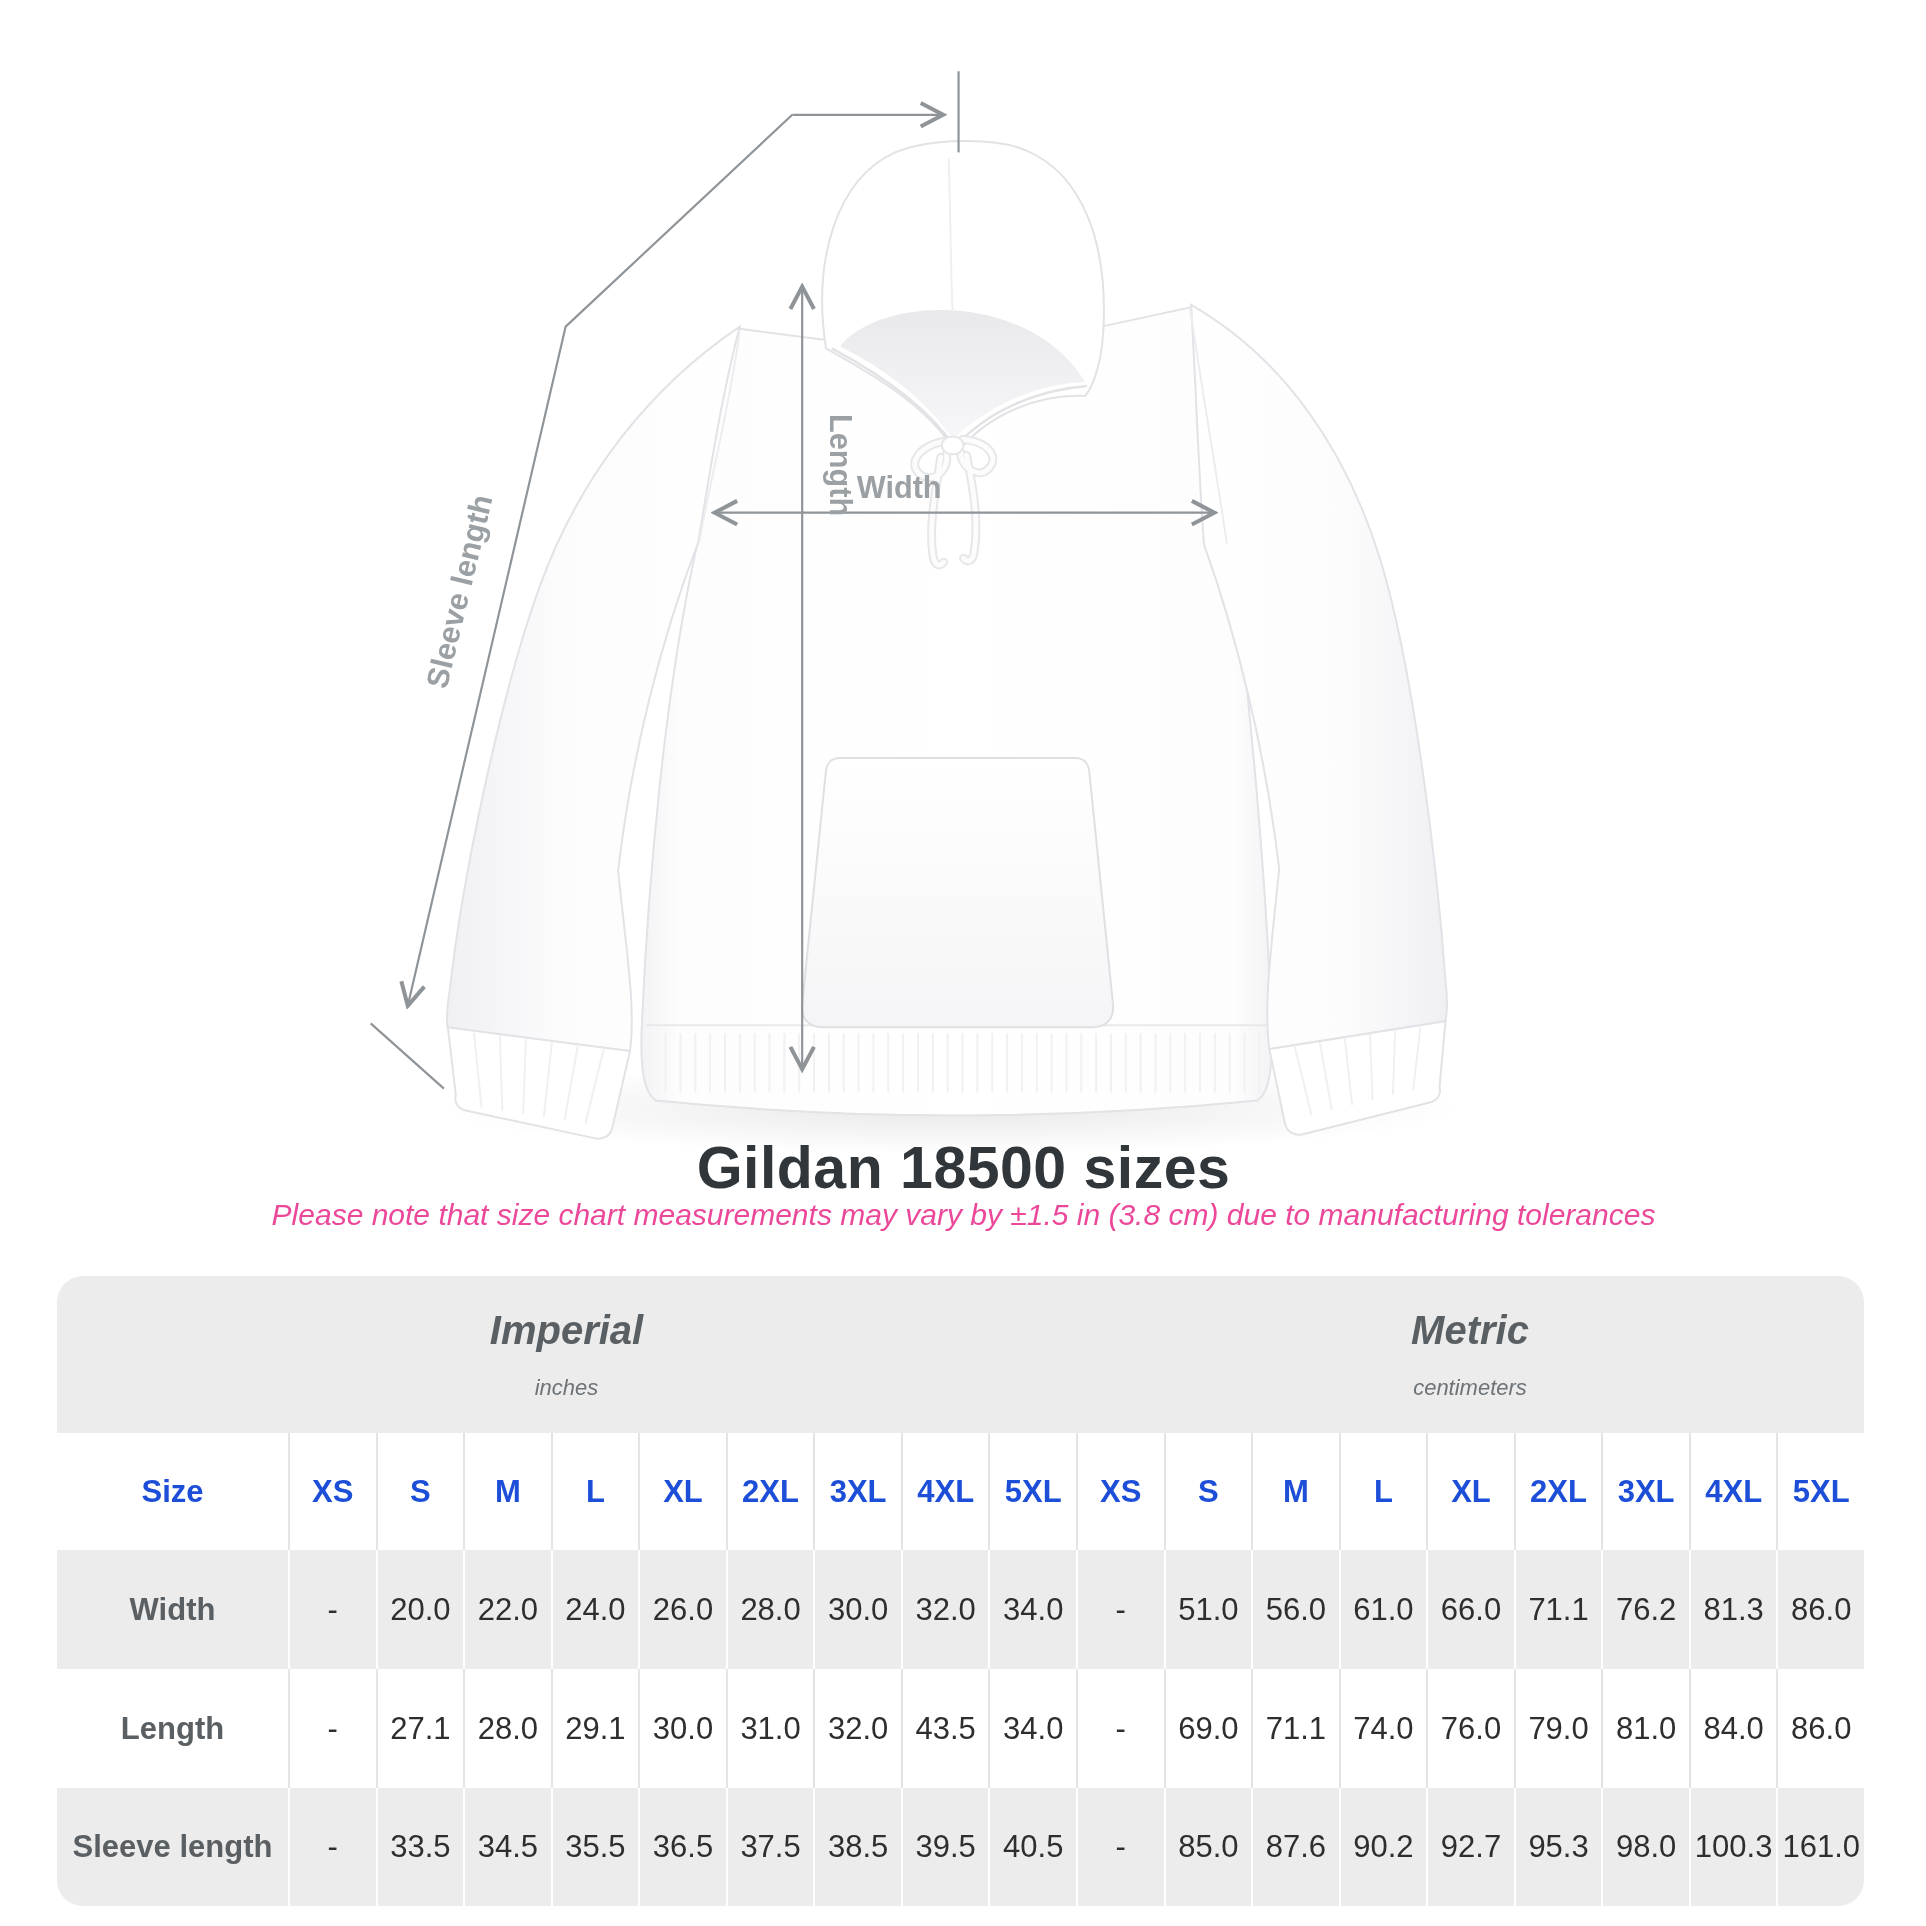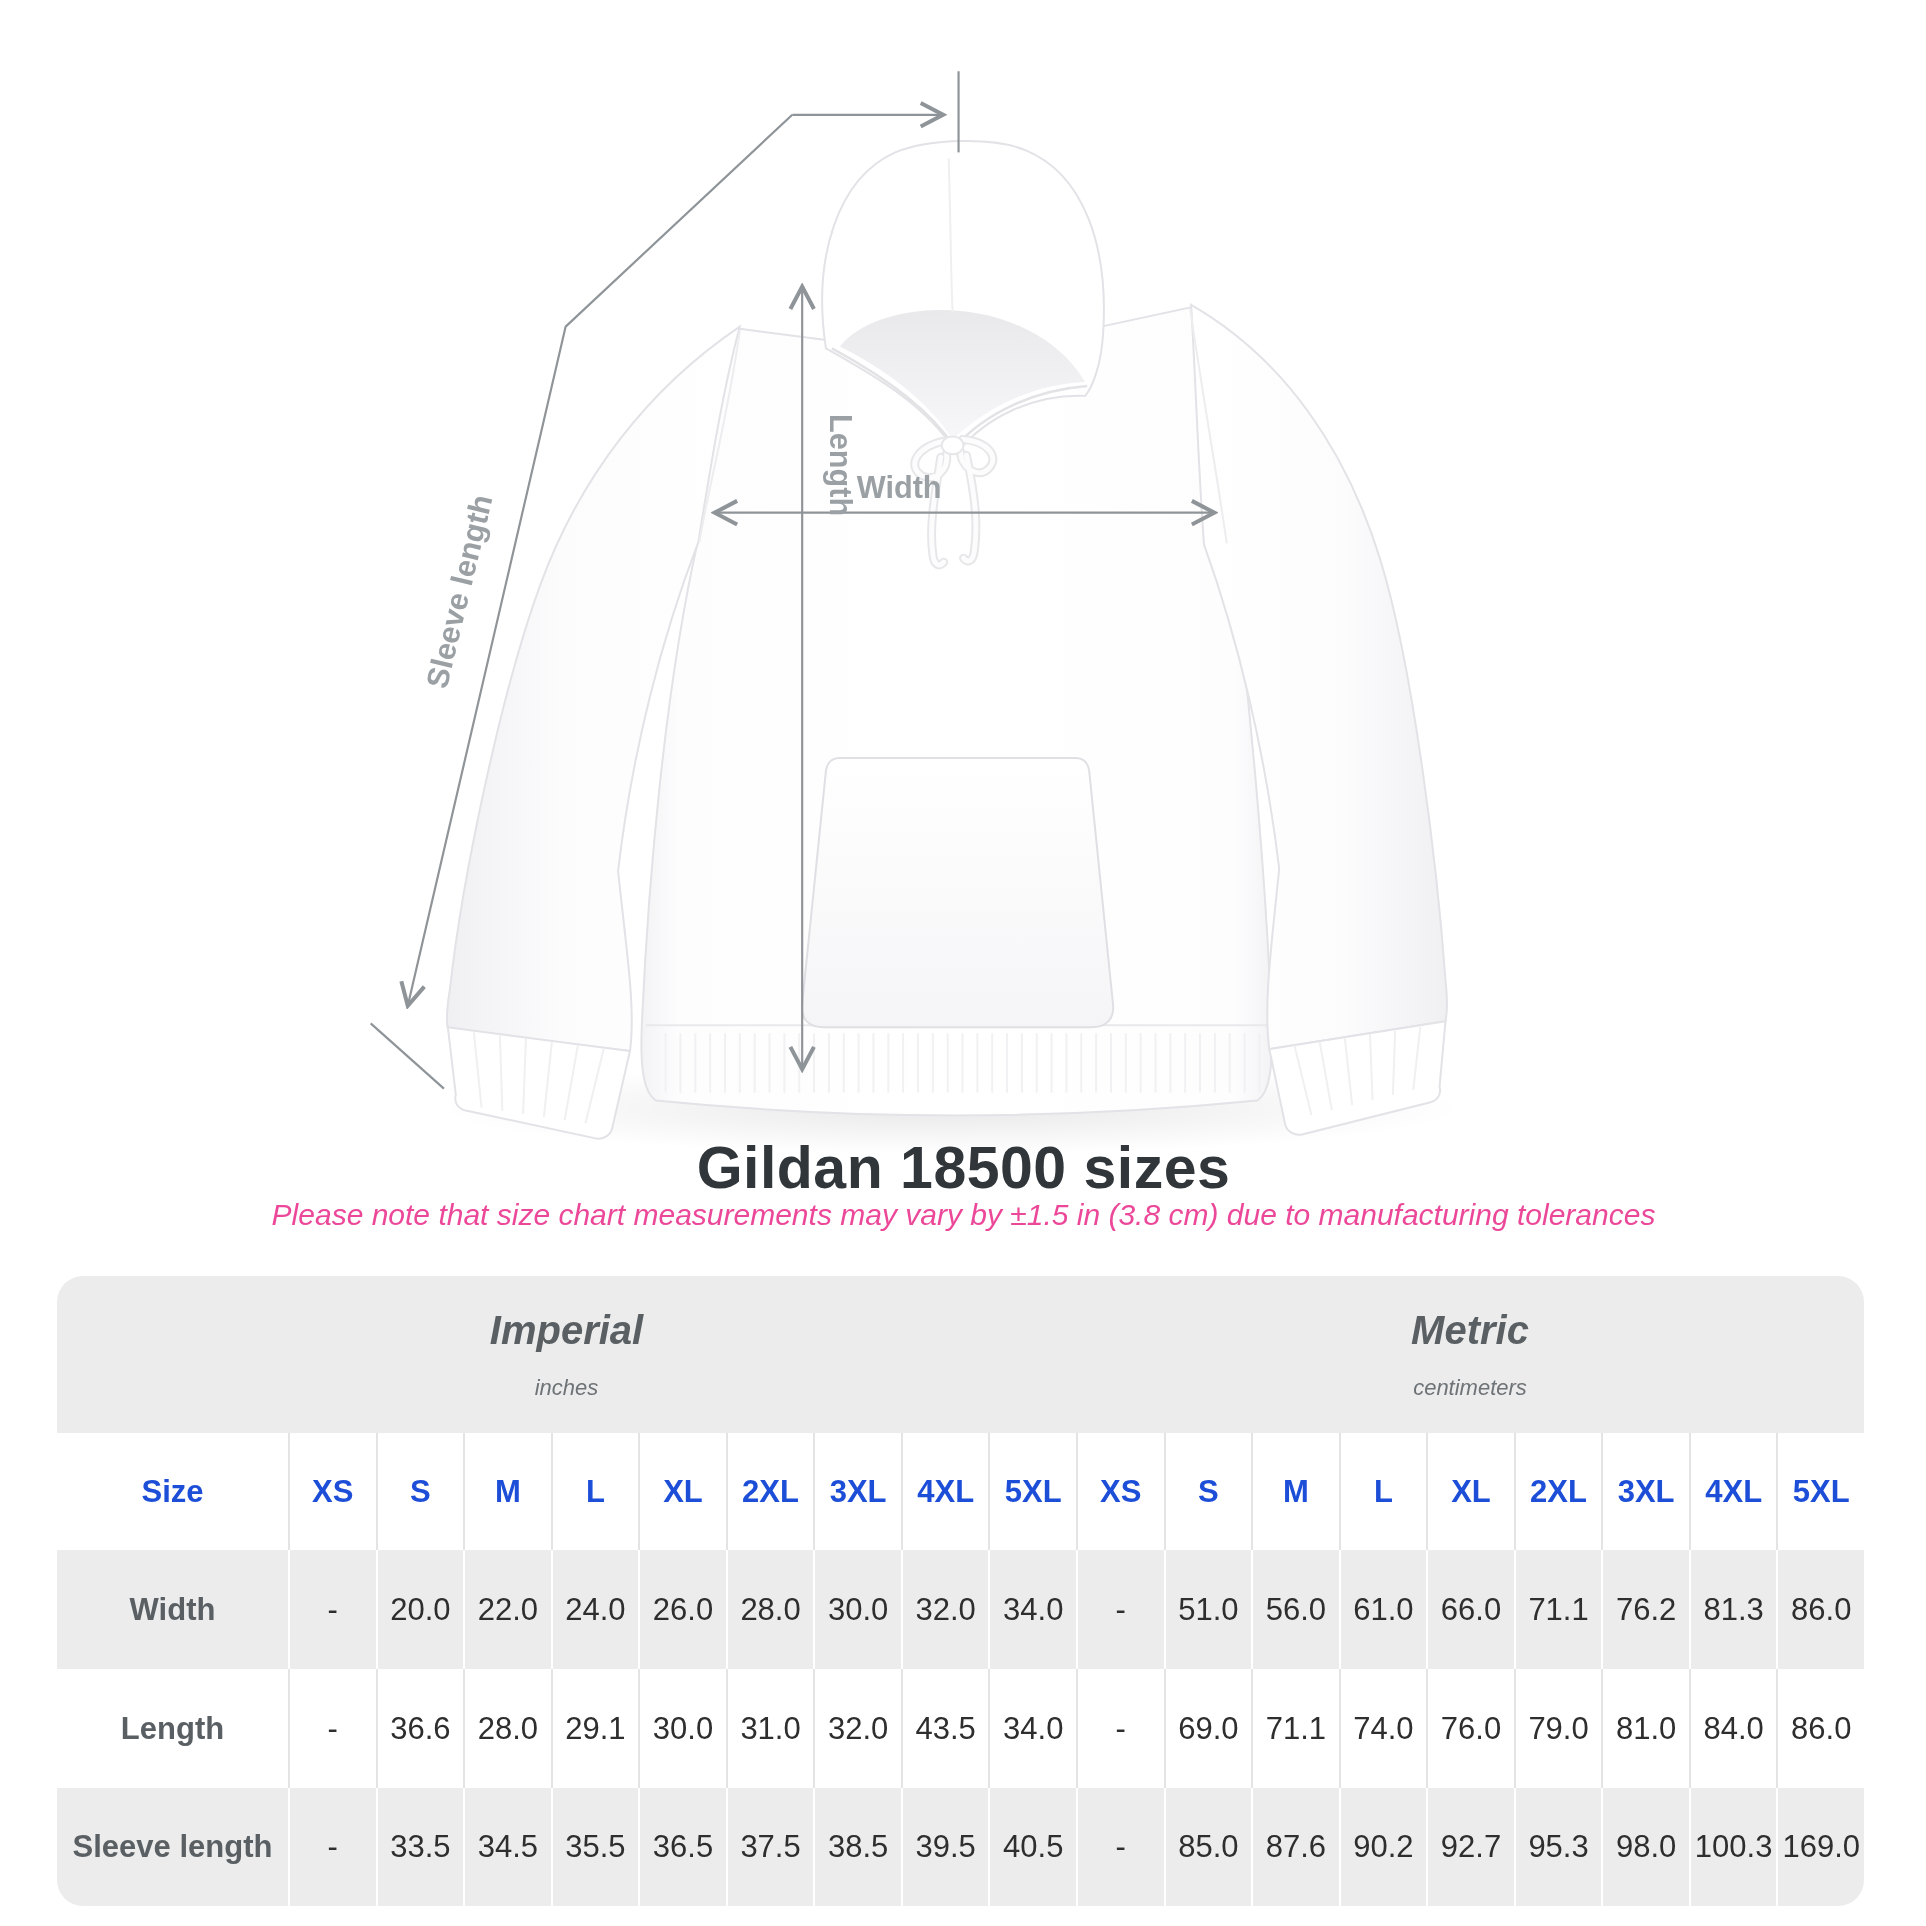--- a/index.html
+++ b/index.html
@@ -262,21 +262,21 @@
       <div class="cell g sep">51.0</div>
       <div class="cell g sep">56.0</div>
       <div class="cell g sep">61.0</div>
       <div class="cell g sep">66.0</div>
       <div class="cell g sep">71.1</div>
       <div class="cell g sep">76.2</div>
       <div class="cell g sep">81.3</div>
       <div class="cell g sep">86.0</div>
       <div class="cell lbl">Length</div>
       <div class="cell sep">-</div>
-      <div class="cell sep">36.6</div>
+      <div class="cell sep">27.1</div>
       <div class="cell sep">28.0</div>
       <div class="cell sep">29.1</div>
       <div class="cell sep">30.0</div>
       <div class="cell sep">31.0</div>
       <div class="cell sep">32.0</div>
       <div class="cell sep">43.5</div>
       <div class="cell sep">34.0</div>
       <div class="cell sep">-</div>
       <div class="cell sep">69.0</div>
       <div class="cell sep">71.1</div>
@@ -297,16 +297,16 @@
       <div class="cell g sep">39.5</div>
       <div class="cell g sep">40.5</div>
       <div class="cell g sep">-</div>
       <div class="cell g sep">85.0</div>
       <div class="cell g sep">87.6</div>
       <div class="cell g sep">90.2</div>
       <div class="cell g sep">92.7</div>
       <div class="cell g sep">95.3</div>
       <div class="cell g sep">98.0</div>
       <div class="cell g sep">100.3</div>
-      <div class="cell g sep">169.0</div>
+      <div class="cell g sep">161.0</div>
     </div>
 </div>
 
 
 </body></html>

